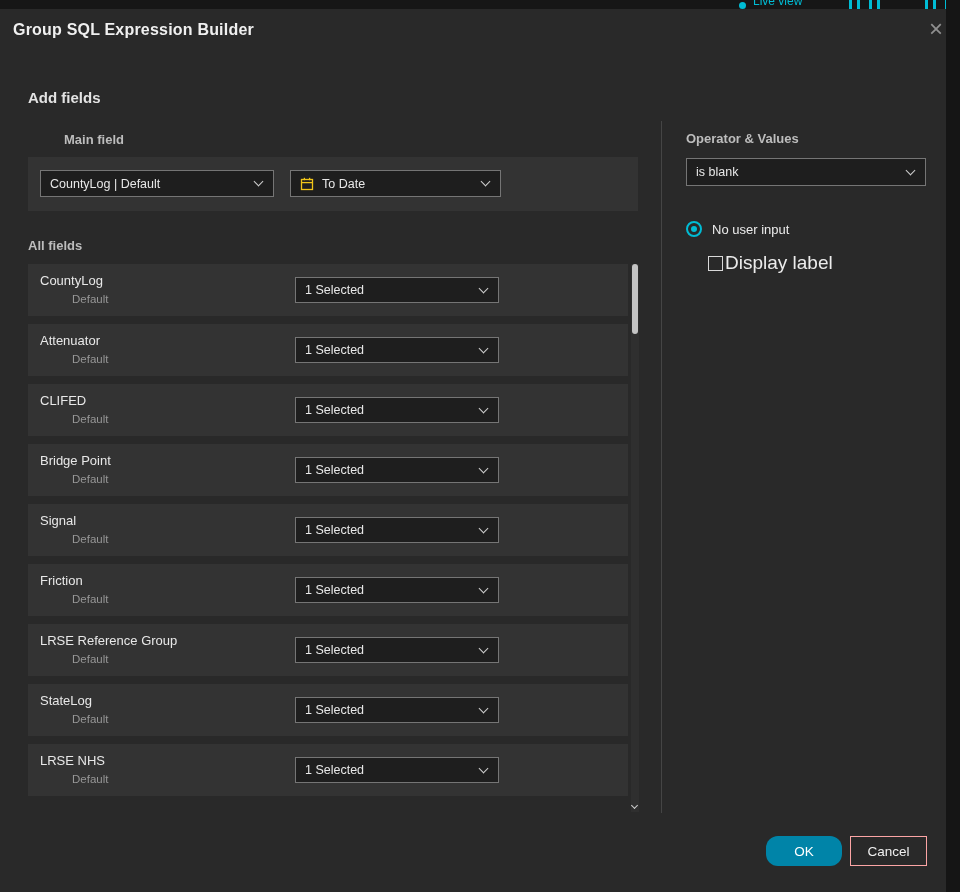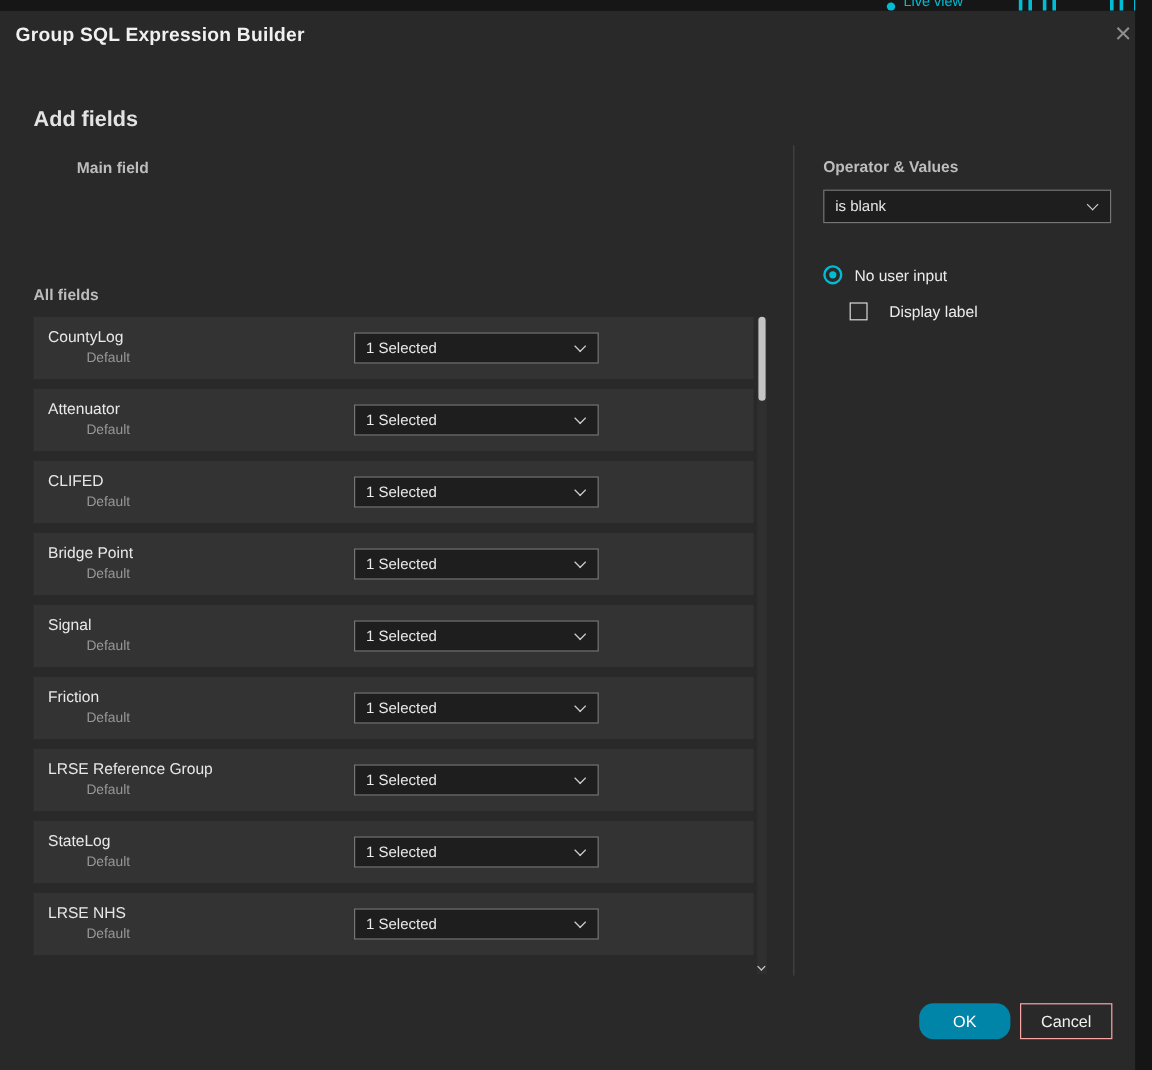--- a/index.html
+++ b/index.html
@@ -19,21 +19,21 @@
 
   
   .dialog { position:absolute; left:0; top:9px; width:946px; height:883px;
             background:#292929; color:#e8e8e8; }
   .title { position:absolute; left:13px; top:12px; font-size:16px; font-weight:700;
            color:#f0f0f0; letter-spacing:.2px; }
   .close { position:absolute; left:920px; top:4px; width:32px; height:32px;
            font-size:24px; font-weight:300; color:#8f8f8f; cursor:pointer;
            display:flex; align-items:center; justify-content:center; }
 
-  .h-addfields { position:absolute; left:28px; top:80px; font-size:18px;
+  .h-addfields { position:absolute; left:28px; top:80px; font-size:15px;
                  font-weight:700; color:#e3e3e3; }
   .sub-label { position:absolute; font-size:13px; font-weight:700; color:#bdbdbd; }
   .lbl-mainfield { left:28px; top:123px;padding-left:36px; }
   .lbl-allfields { left:28px; top:229px; }
 
   .main-panel { position:absolute; left:28px; top:148px; width:610px; height:54px;
                 background:#333333; }
 
   .dropdown { position:absolute; height:27px; background:#1e1e1e;
               border:1px solid #757575; display:flex; align-items:center;
@@ -73,21 +73,21 @@
   .radio { width:16px; height:16px; border-radius:50%; border:2px solid #00bcd4;
            position:relative; flex:none; }
   .radio::after { content:""; position:absolute; left:3px; top:3px; width:6px;
                   height:6px; border-radius:50%; background:#00bcd4; }
   .radio-label { margin-left:10px; color:#ececec; font-size:13px; }
 
   .check-row { position:absolute; left:708px; top:243px; display:flex;
                align-items:center; cursor:pointer; }
   .checkbox { width:15px; height:15px; border:1px solid #d9d9d9;
               background:transparent; flex:none; }
-  .check-label { margin-left:18px; color:#ececec; font-size:13px; }
+  .check-label { margin-left:2px; color:#ececec; font-size:19px; }
 
   .btn { position:absolute; top:827px; height:30px; display:flex;
          align-items:center; justify-content:center; font-size:13.5px;
          cursor:pointer; }
   .btn-ok { left:766px; width:76px; background:#0084a8; color:#ffffff;border-radius:12px; }
   .btn-cancel { left:850px; width:77px; background:transparent;
                 border:1px solid #fca5a5; color:#f0f0f0; }
 </style>
 </head>
 <body>
@@ -110,20 +110,38 @@
 
   <div class="dialog">
 
     <span class="title">Group SQL Expression Builder</span>
     <span class="close">×</span>
 
     <div class="h-addfields">Add fields</div>
 
     <div class="sub-label lbl-mainfield">Main field</div>
 
+    <div class="main-panel">
+      <div class="dropdown dd-field">
+        <span class="dd-text">CountyLog | Default</span>
+        <span class="chev"></span>
+      </div>
+      <div class="dropdown dd-date">
+        <span class="cal-icon">
+          <svg width="14" height="14" viewBox="0 0 14 14">
+            <rect x="1.5" y="2.5" width="11" height="10" fill="none" stroke="#f0c419" stroke-width="1.3"></rect>
+            <line x1="1.5" y1="5.6" x2="12.5" y2="5.6" stroke="#f0c419" stroke-width="1.3"></line>
+            <line x1="4.4" y1="0.8" x2="4.4" y2="3.2" stroke="#f0c419" stroke-width="1.3"></line>
+            <line x1="9.6" y1="0.8" x2="9.6" y2="3.2" stroke="#f0c419" stroke-width="1.3"></line>
+          </svg>
+        </span>
+        <span class="dd-text">To Date</span>
+        <span class="chev"></span>
+      </div>
+    </div>
 
     <div class="sub-label lbl-allfields">All fields</div>
 
     <div id="fields-list">
   <div class="field-row">
     <span class="row-name">CountyLog</span>
     <span class="row-sub">Default</span>
     <div class="dropdown row-dd">
       <span class="dd-text">1 Selected</span>
       <span class="chev"></span>

